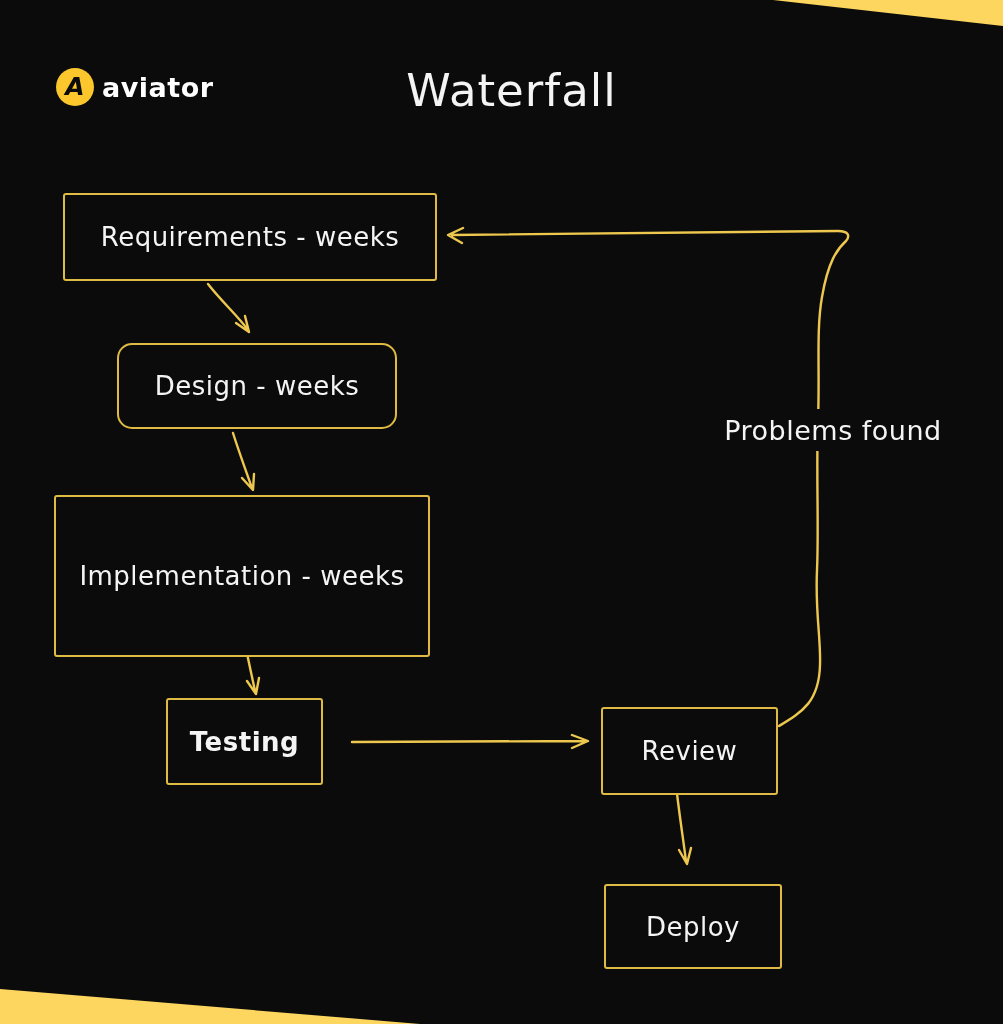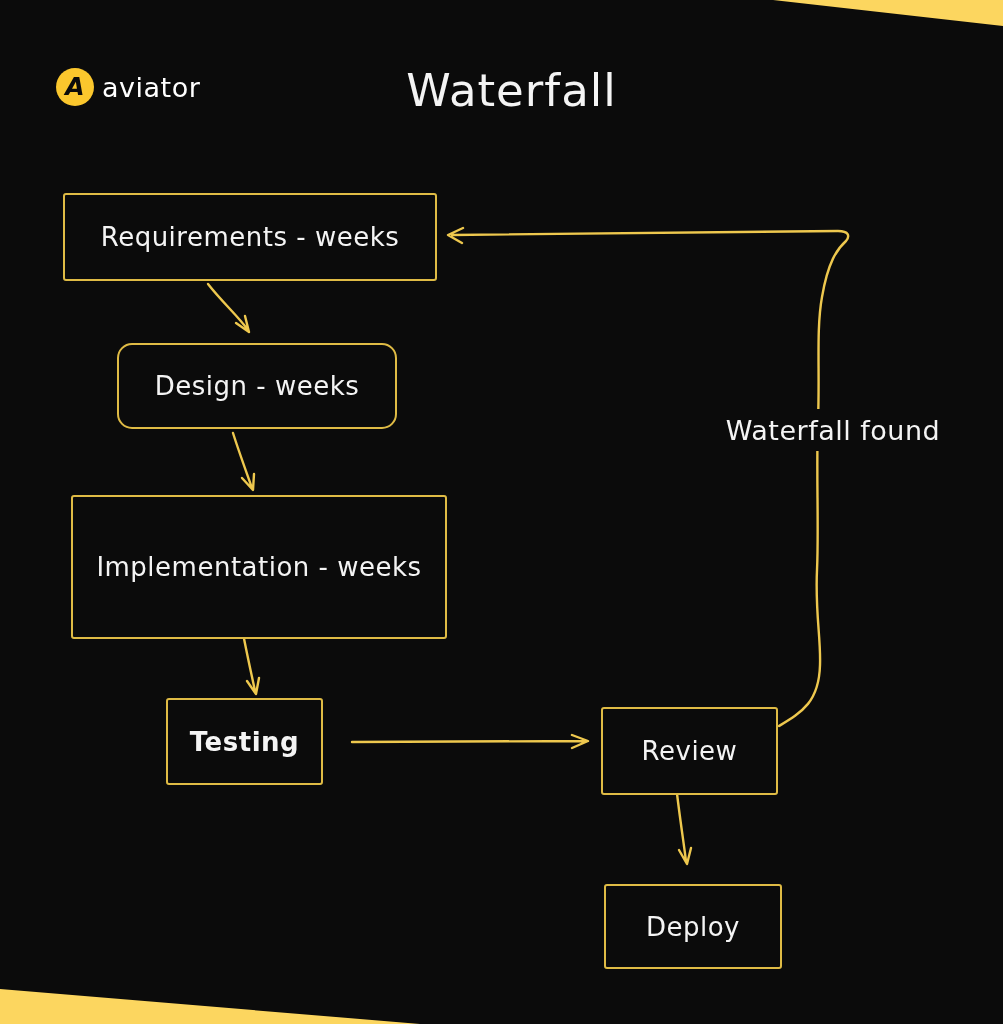--- a/index.html
+++ b/index.html
@@ -22,21 +22,21 @@
   .corner-bl{bottom:0;left:0;width:420px;height:35px;clip-path:polygon(0 0,0 100%,100% 100%);}
 
   .logo{position:absolute;left:56px;top:68px;display:flex;align-items:center;gap:8px;}
   .logo-circle{
     width:38px;height:38px;border-radius:50%;
     background:#fbc72d;color:#0b0b0b;
     display:flex;align-items:center;justify-content:center;
     font-weight:bold;font-style:italic;font-size:25px;line-height:1;
     padding-bottom:2px;
   }
-  .logo-text{color:#ffffff;font-weight:normal;font-size:27px;letter-spacing:.5px;}
+  .logo-text{color:#ffffff;font-weight:bold;font-size:27px;letter-spacing:.5px;}
 
   .page-title{
     position:absolute;top:64px;left:0;right:0;
     text-align:center;color:var(--text);
     font-size:45px;letter-spacing:1px;padding-left:20px;
   }
 
   .arrows{position:absolute;left:0;top:0;width:1003px;height:1024px;}
   .arrows path{fill:none;stroke:var(--gold);stroke-width:2.4;stroke-linecap:round;stroke-linejoin:round;}
 
@@ -45,21 +45,21 @@
     border:2px solid var(--border-gold);
     border-radius:3px;
     background:var(--bg);
     color:var(--text);
     display:flex;align-items:center;justify-content:center;
     font-size:26px;letter-spacing:.5px;
     text-align:right;
   }
   .node-requirements{left:63px;top:193px;width:374px;height:88px;}
   .node-design{left:117px;top:343px;width:280px;height:86px;border-radius:15px;}
-  .node-implementation{left:71px;top:495px;width:376px;height:144px;}
+  .node-implementation{left:54px;top:495px;width:376px;height:162px;}
   .node-testing{left:166px;top:698px;width:157px;height:87px;font-weight:bold;}
   .node-review{left:601px;top:695px;width:177px;height:88px;margin-top:12px;}
   .node-deploy{left:604px;top:872px;width:178px;height:85px;margin-top:12px;}
 
   .edge-label{
     position:absolute;left:722px;top:409px;width:222px;height:42px;
     background:var(--bg);color:var(--text);
     font-size:27px;letter-spacing:.5px;
     display:flex;align-items:center;justify-content:center;
   }
@@ -114,13 +114,13 @@
 <div class="node node-testing">
   <span>Testing</span>
 </div>
 <div class="node node-review">
   <span>Review</span>
 </div>
 <div class="node node-deploy">
   <span>Deploy</span>
 </div>
 
-<div class="edge-label">Waterfall found</div>
+<div class="edge-label">Problems found</div>
 
 </body></html>

